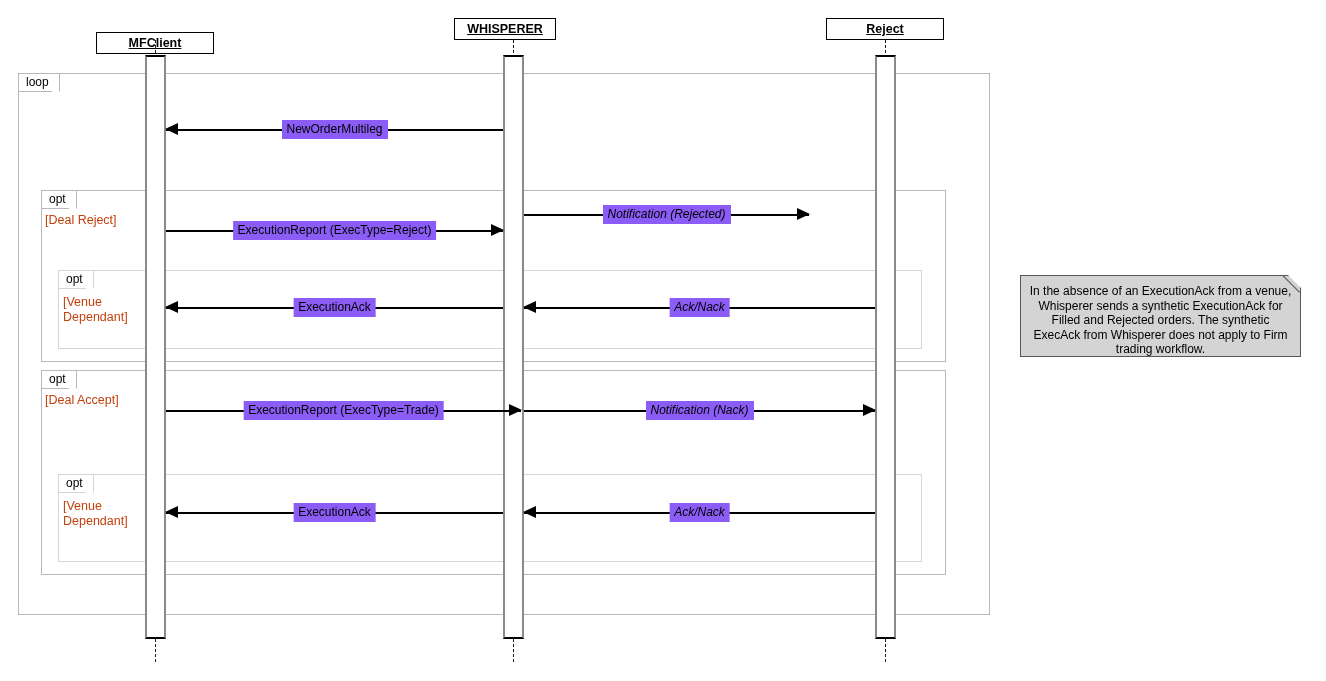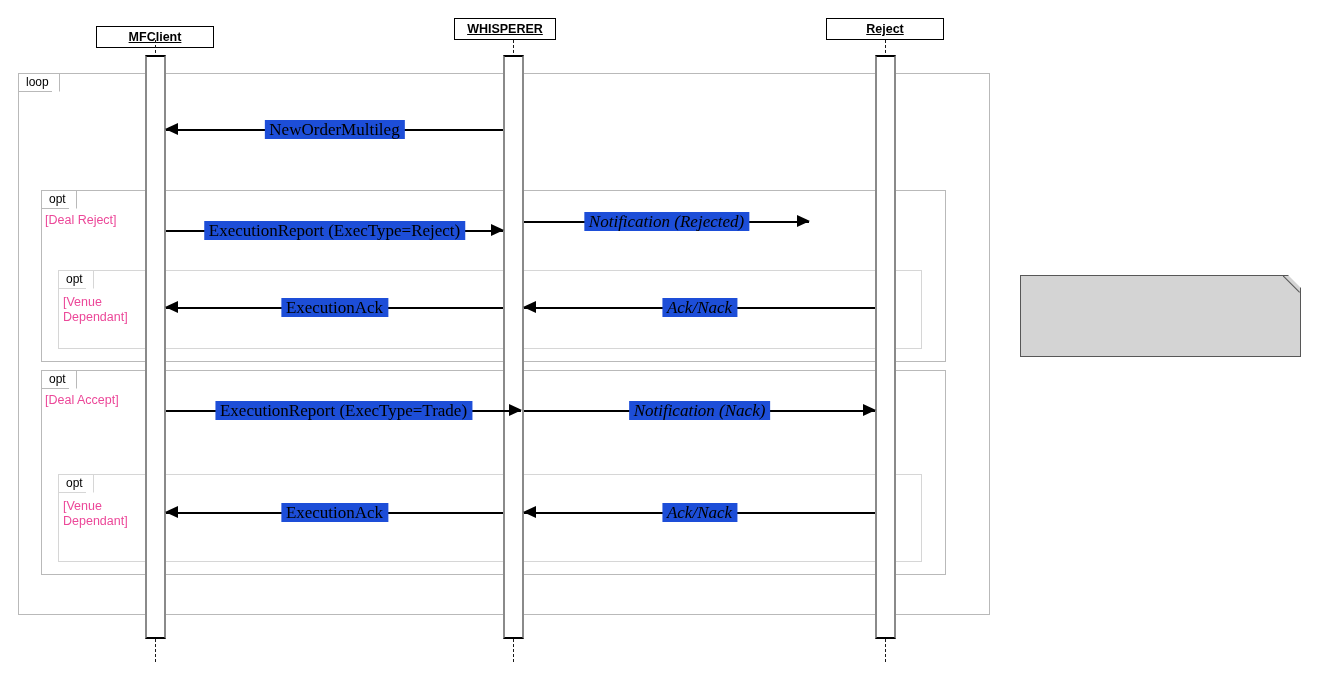--- a/index.html
+++ b/index.html
@@ -90,21 +90,21 @@
     right: -1px;
     bottom: -1px;
     width: 0;
     height: 0;
     border-left: 8px solid #ffffff;
     border-top: 8px solid transparent;
   }
   .frag-guard {
     position: absolute;
     font-size: 12.5px;
-    color: #ec4899;
+    color: #c2410c;
     line-height: 15px;
     white-space: pre-line;
   }
 
   
   .msg {
     position: absolute;
     height: 20px;
   }
   .msg .line {
@@ -113,27 +113,26 @@
     right: 0;
     top: 9px;
     height: 0;
     border-top: 2px solid #000000;
   }
   .msg .label {
     position: absolute;
     top: 0;
     left: 50%;
     transform: translateX(-50%);
-    background: #1d4ed8;
+    background: #8b5cf6;
     padding: 0 5px;
-    font-size: 17px;
+    font-size: 12px;
     line-height: 19px;
     color: #000000;
     white-space: nowrap;
-    font-family: Liberation Serif, serif;
   }
   .msg .label.ital {
     font-style: italic;
   }
   .msg .head {
     position: absolute;
     top: 3px;
     width: 0;
     height: 0;
     border-top: 6px solid transparent;
@@ -192,21 +191,21 @@
   .note-text {
     display: block;
     white-space: pre-line;
   }
 </style>
 </head>
 <body>
 
 <div id="canvas">
 
-  <div class="participant" style="left:96px; top:26px; width:118px;">
+  <div class="participant" style="left:96px; top:32px; width:118px;">
     <span class="pname">MFClient</span>
   </div>
   <div class="participant" style="left:454px; top:18px; width:102px;">
     <span class="pname">WHISPERER</span>
   </div>
   <div class="participant" style="left:826px; top:18px; width:118px;">
     <span class="pname">Reject</span>
   </div>
 
   <div class="lifeline" style="left:155px; top:40px; height:622px;"></div>
@@ -249,21 +248,21 @@
     <div class="label">NewOrderMultileg</div>
   </div>
 
 
   <div class="msg" style="left:166px; top:221px; width:337px;">
     <div class="line"></div>
     <div class="head right"></div>
     <div class="label">ExecutionReport (ExecType=Reject)</div>
   </div>
 
-  <div class="msg" style="left:524px; top:212px; width:285px;">
+  <div class="msg" style="left:524px; top:205px; width:285px;">
     <div class="line"></div>
     <div class="head right"></div>
     <div class="label ital">Notification (Rejected)</div>
   </div>
 
   <div class="msg" style="left:166px; top:298px; width:337px;">
     <div class="line"></div>
     <div class="head left"></div>
     <div class="label">ExecutionAck</div>
   </div>
@@ -292,17 +291,18 @@
     <div class="label">ExecutionAck</div>
   </div>
 
   <div class="msg" style="left:524px; top:503px; width:351px;">
     <div class="line"></div>
     <div class="head left"></div>
     <div class="label ital">Ack/Nack</div>
   </div>
 
   <div class="note" style="left:1020px; top:275px; width:281px; height:82px;">
+    <span class="note-text">In the absence of an ExecutionAck from a venue, Whisperer sends a synthetic ExecutionAck for Filled and Rejected orders. The synthetic ExecAck from Whisperer does not apply to Firm trading workflow.</span>
     <span class="fold"></span>
     <span class="fold-edge"></span>
   </div>
 
 </div>
 
 </body></html>

